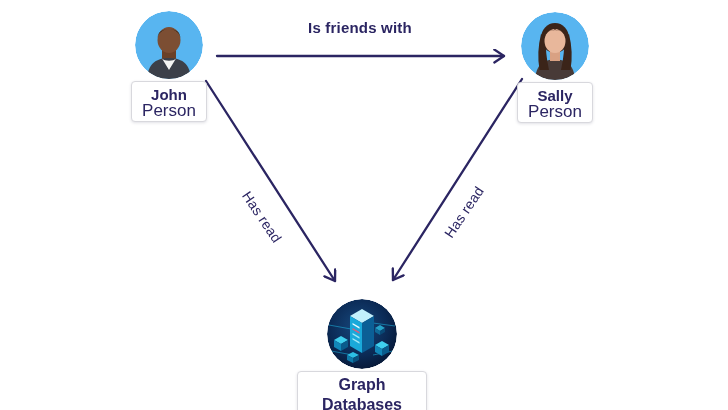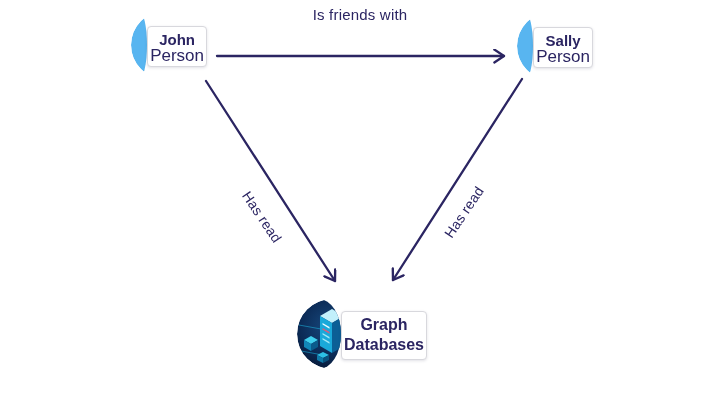--- a/index.html
+++ b/index.html
@@ -21,38 +21,38 @@
   }
   .edge-label{
     position:absolute;
     color:#2b2562;
     font-size:15px;
     letter-spacing:.2px;
     white-space:nowrap;
     text-align:center;
   }
   .edge-label.friends{
-    left:280px; top:6px; width:160px;
+    left:280px; top:19px; width:160px;font-weight:bold;
   }
   .edge-label.hasread{
     font-size:14px;
     width:90px;
   }
   .edge-label.hasread.left{
     left:217px; top:209px;
     transform:rotate(56deg);
   }
   .edge-label.hasread.right{
     left:419px; top:204px;
     transform:rotate(-56deg);
   }
   .node{
     position:absolute;
     display:flex;
-    flex-direction:row;
+    flex-direction:column;
     align-items:center;
   }
   .node.john{ left:131px; top:11px; width:76px; }
   .node.sally{ left:517px; top:12px; width:76px;justify-content:flex-end; }
   .node.book{ left:297px; top:299px; width:130px; }
   .avatar{
     border-radius:50%;
     overflow:hidden;
     line-height:0;
   }

